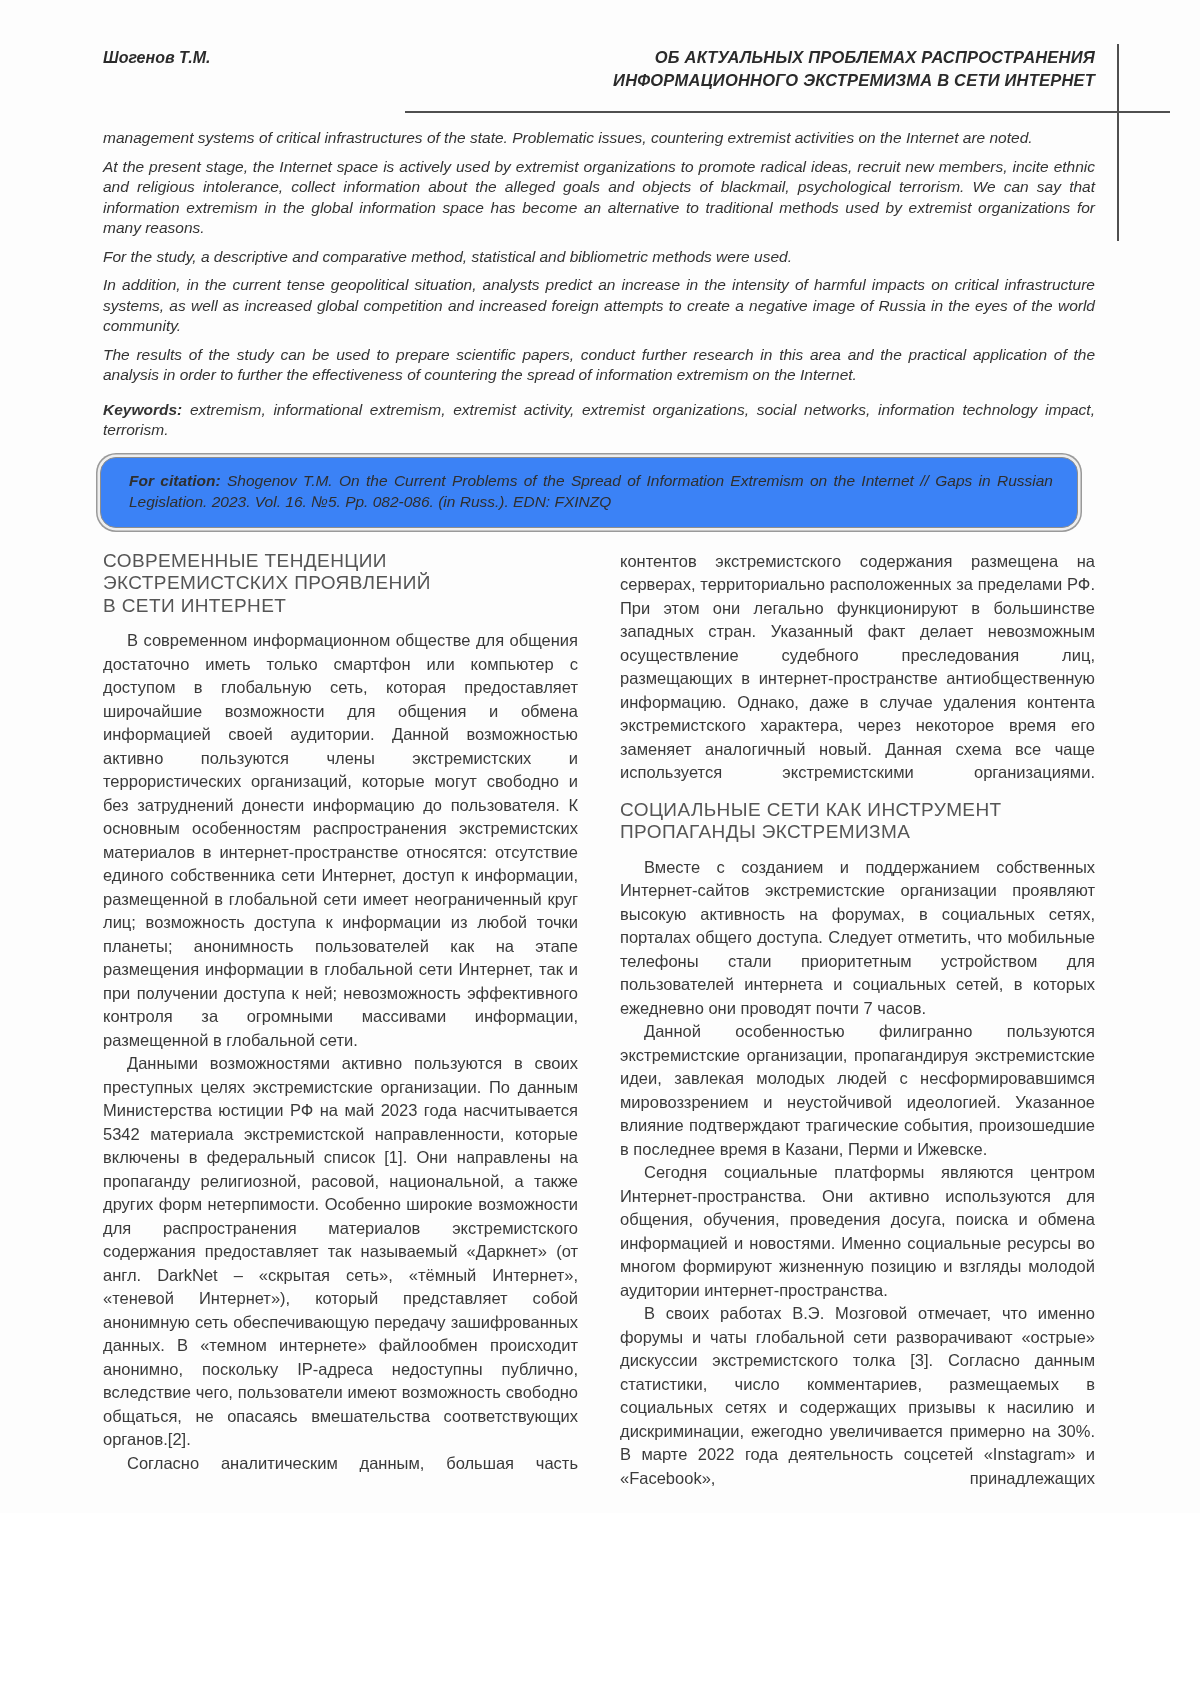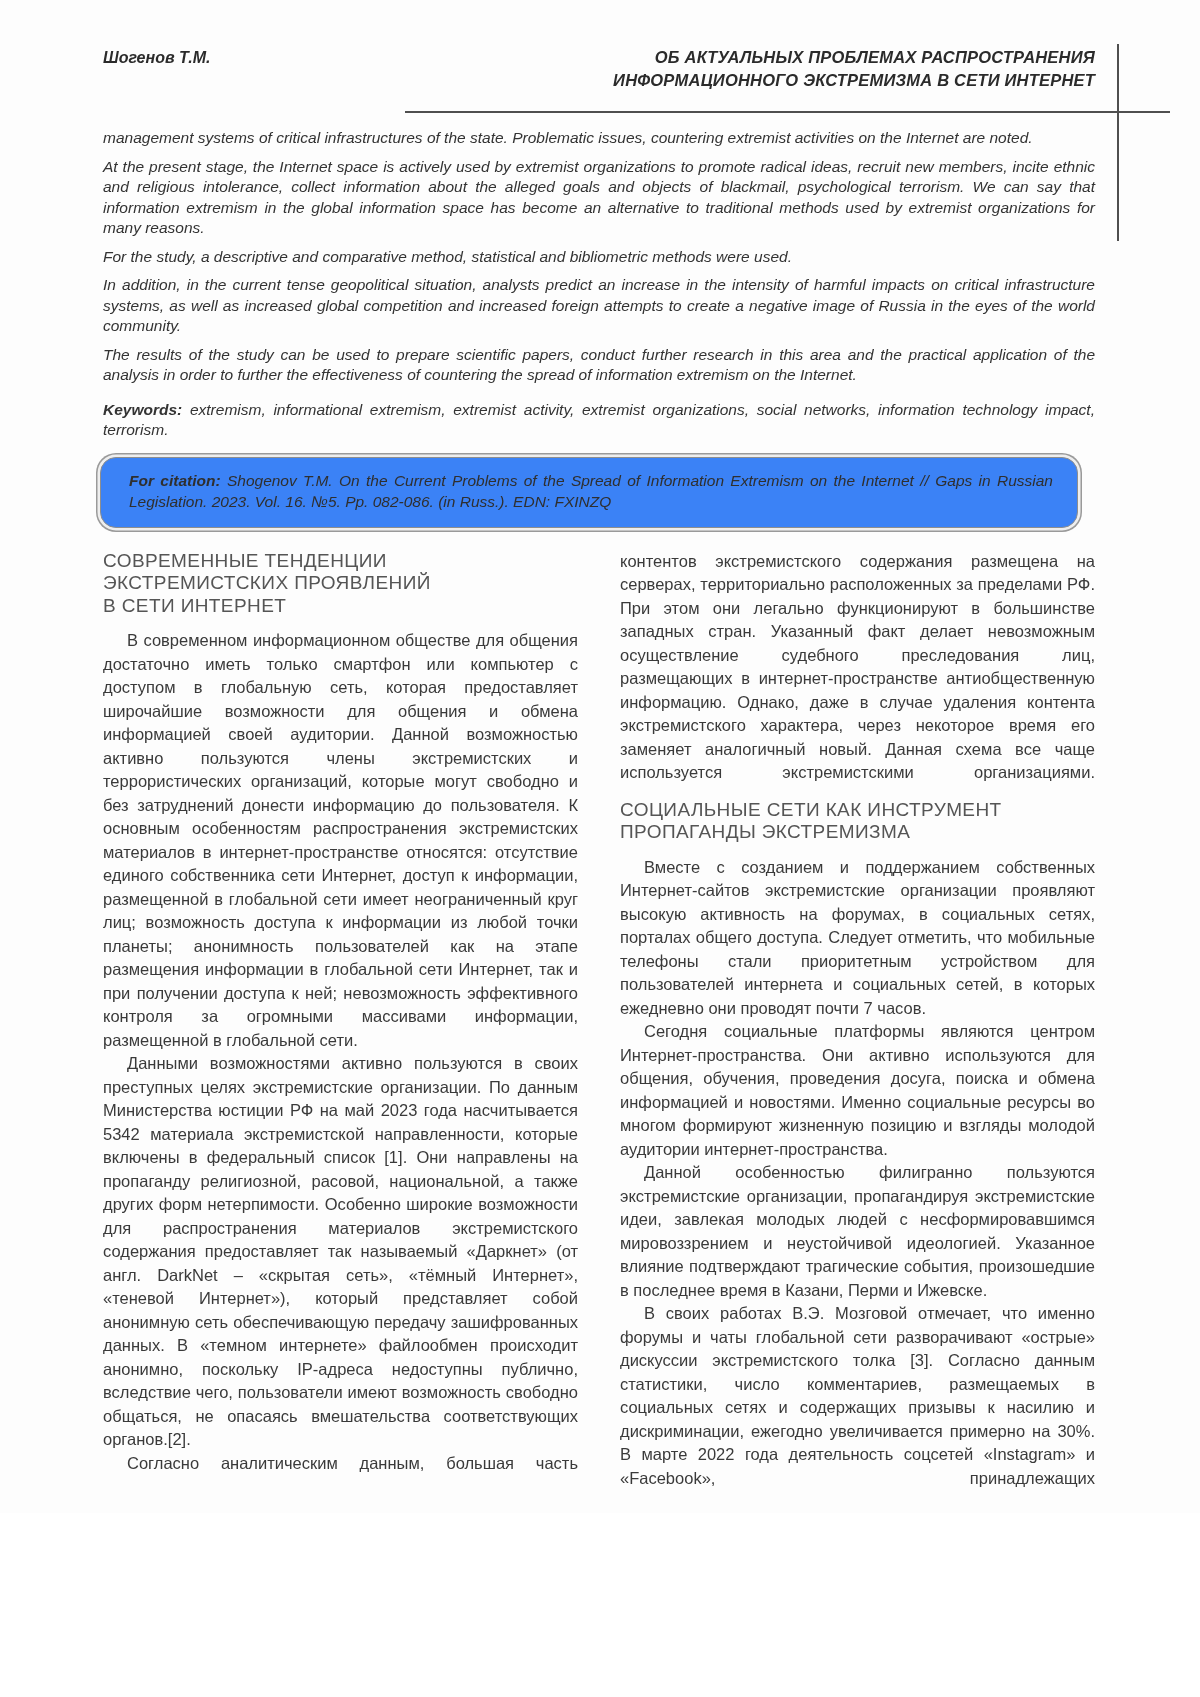--- a/index.html
+++ b/index.html
@@ -109,22 +109,22 @@
         <p class="indent">В современном информационном обществе для общения достаточно иметь только смартфон или компьютер с доступом в глобальную сеть, которая предоставляет широчайшие возможности для общения и обмена информацией своей аудитории. Данной возможностью активно пользуются члены экстремистских и террористических организаций, которые могут свободно и без затруднений донести информацию до пользователя. К основным особенностям распространения экстремистских материалов в интернет-пространстве относятся: отсутствие единого собственника сети Интернет, доступ к информации, размещенной в глобальной сети имеет неограниченный круг лиц; возможность доступа к информации из любой точки планеты; анонимность пользователей как на этапе размещения информации в глобальной сети Интернет, так и при получении доступа к ней; невозможность эффективного контроля за огромными массивами информации, размещенной в глобальной сети.</p>
         <p class="indent">Данными возможностями активно пользуются в своих преступных целях экстремистские организации. По данным Министерства юстиции РФ на май 2023 года насчитывается 5342 материала экстремистской направленности, которые включены в федеральный список [1]. Они направлены на пропаганду религиозной, расовой, национальной, а также других форм нетерпимости. Особенно широкие возможности для распространения материалов экстремистского содержания предоставляет так называемый «Даркнет» (от англ. DarkNet – «скрытая сеть», «тёмный Интернет», «теневой Интернет»), который представляет собой анонимную сеть обеспечивающую передачу зашифрованных данных. В «темном интернете» файлообмен происходит анонимно, поскольку IP-адреса недоступны публично, вследствие чего, пользователи имеют возможность свободно общаться, не опасаясь вмешательства соответствующих органов.[2].</p>
         <p class="indent fill">Согласно аналитическим данным, большая часть</p>
       </div>
 
       <div class="col" lang="ru">
         <p class="fill">контентов экстремистского содержания размещена на серверах, территориально расположенных за пределами РФ. При этом они легально функционируют в большинстве западных стран. Указанный факт делает невозможным осуществление судебного преследования лиц, размещающих в интернет-пространстве антиобщественную информацию. Однако, даже в случае удаления контента экстремистского характера, через некоторое время его заменяет аналогичный новый. Данная схема все чаще используется экстремистскими организациями.</p>
         <h2>СОЦИАЛЬНЫЕ СЕТИ КАК ИНСТРУМЕНТ
 ПРОПАГАНДЫ ЭКСТРЕМИЗМА</h2>
         <p class="indent">Вместе с созданием и поддержанием собственных Интернет-сайтов экстремистские организации проявляют высокую активность на форумах, в социальных сетях, порталах общего доступа. Следует отметить, что мобильные телефоны стали приоритетным устройством для пользователей интернета и социальных сетей, в которых ежедневно они проводят почти 7 часов.</p>
+        <p class="indent">Данной особенностью филигранно пользуются экстремистские организации, пропагандируя экстремистские идеи, завлекая молодых людей с несформировавшимся мировоззрением и неустойчивой идеологией. Указанное влияние подтверждают трагические события, произошедшие в последнее время в Казани, Перми и Ижевске.</p>
         <p class="indent">Сегодня социальные платформы являются центром Интернет-пространства. Они активно используются для общения, обучения, проведения досуга, поиска и обмена информацией и новостями. Именно социальные ресурсы во многом формируют жизненную позицию и взгляды молодой аудитории интернет-пространства.</p>
-        <p class="indent">Данной особенностью филигранно пользуются экстремистские организации, пропагандируя экстремистские идеи, завлекая молодых людей с несформировавшимся мировоззрением и неустойчивой идеологией. Указанное влияние подтверждают трагические события, произошедшие в последнее время в Казани, Перми и Ижевске.</p>
         <p class="indent fill">В своих работах В.Э. Мозговой отмечает, что именно форумы и чаты глобальной сети разворачивают «острые» дискуссии экстремистского толка [3]. Согласно данным статистики, число комментариев, размещаемых в социальных сетях и содержащих призывы к насилию и дискриминации, ежегодно увеличивается примерно на 30%. В марте 2022 года деятельность соцсетей «Instagram» и «Facebook», принадлежащих</p>
       </div>
 
     </div>
   </div>
 
   <div class="ftr-rule"></div>
   <div class="ftr-vline"></div>
   <div class="ftr">
     <div class="ftr-issn">

